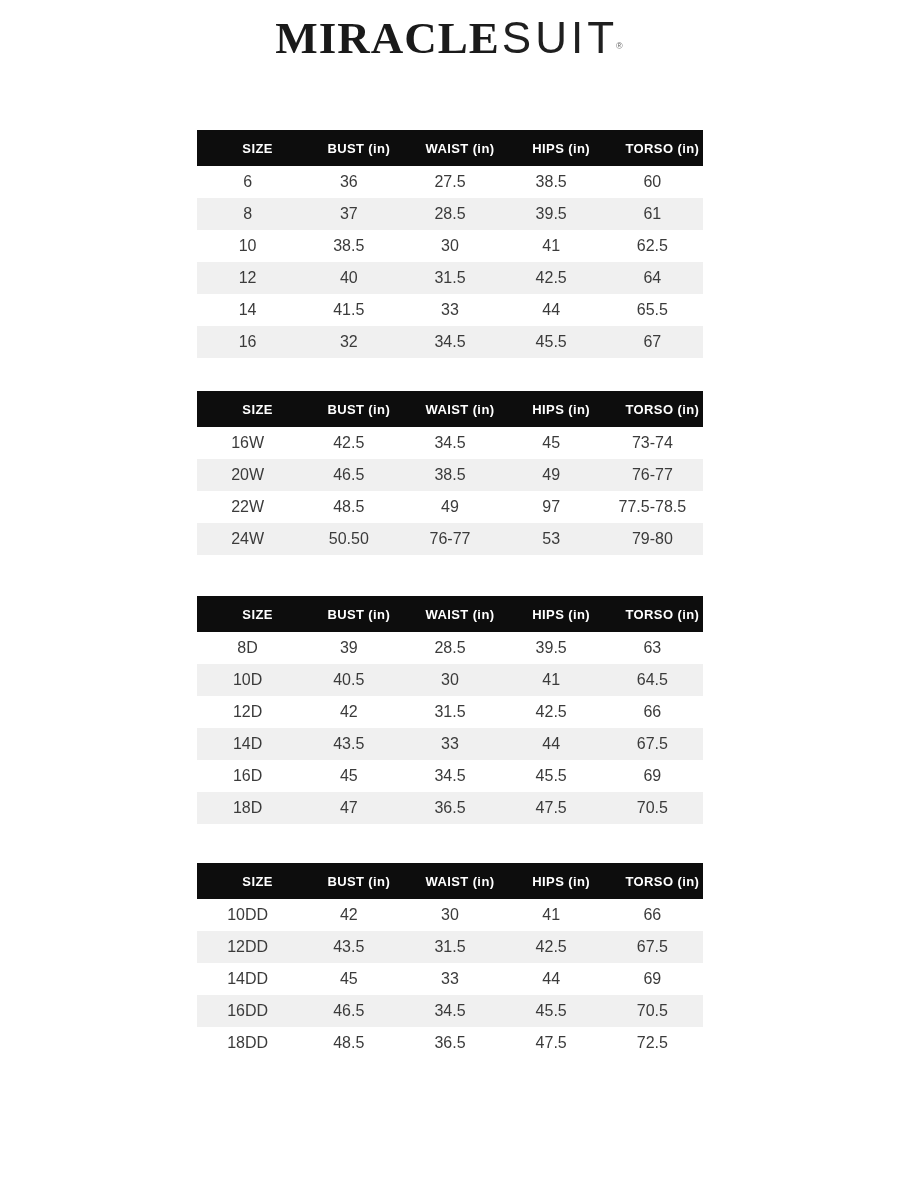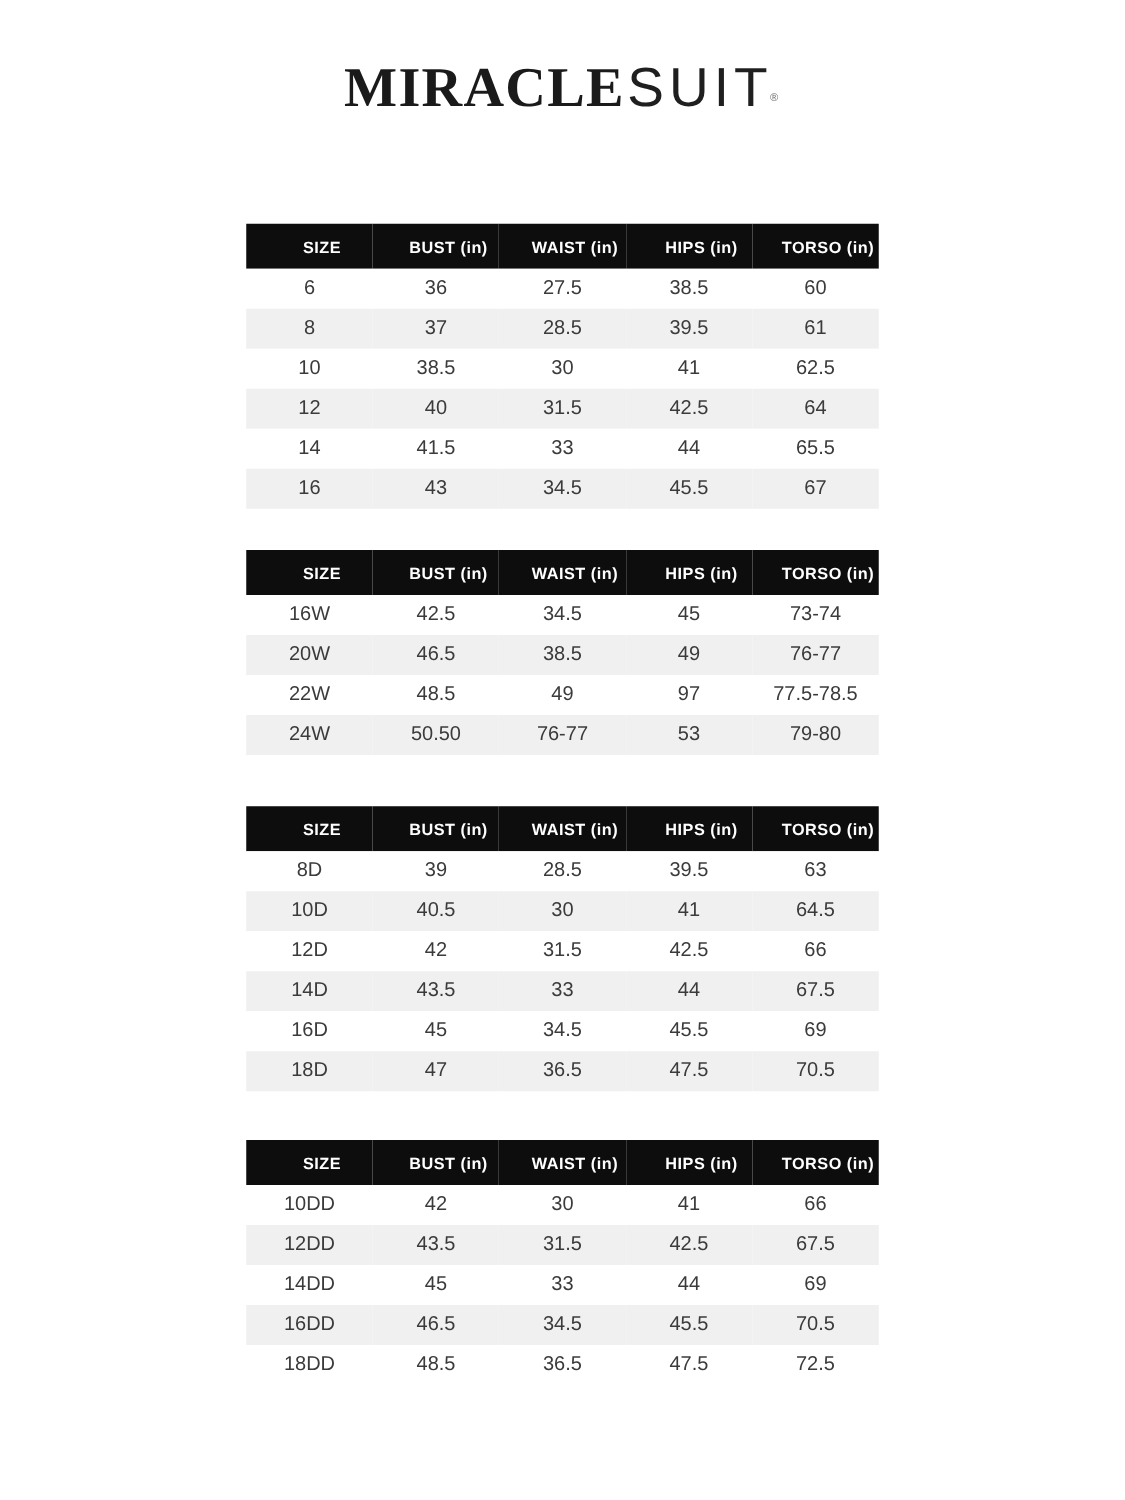--- a/index.html
+++ b/index.html
@@ -9,23 +9,23 @@
     height: 1200px;
     font-family: "Liberation Sans", sans-serif;
     overflow: hidden;
   }
   .page {
     width: 900px;
     height: 1200px;
     background: #ffffff;
   }
   .logo {
-    padding-top: 36px;
+    padding-top: 20px;
     text-align: center;
-    line-height: 68px;
+    line-height: 36px;
     white-space: nowrap;
     user-select: none;
   }
   .logo-serif {
     font-family: "Liberation Serif", serif;
     font-weight: 700;
     font-size: 45px;
     letter-spacing: 1px;
     color: #1a1a1a;
   }
@@ -137,21 +137,21 @@
           </tr>
           <tr>
             <td>14</td>
             <td>41.5</td>
             <td>33</td>
             <td>44</td>
             <td>65.5</td>
           </tr>
           <tr>
             <td>16</td>
-            <td>43</td>
+            <td>32</td>
             <td>34.5</td>
             <td>45.5</td>
             <td>67</td>
           </tr>
         </tbody>
       </table>
     <table class="size-table t2">
       <colgroup>
           <col>
           <col>

